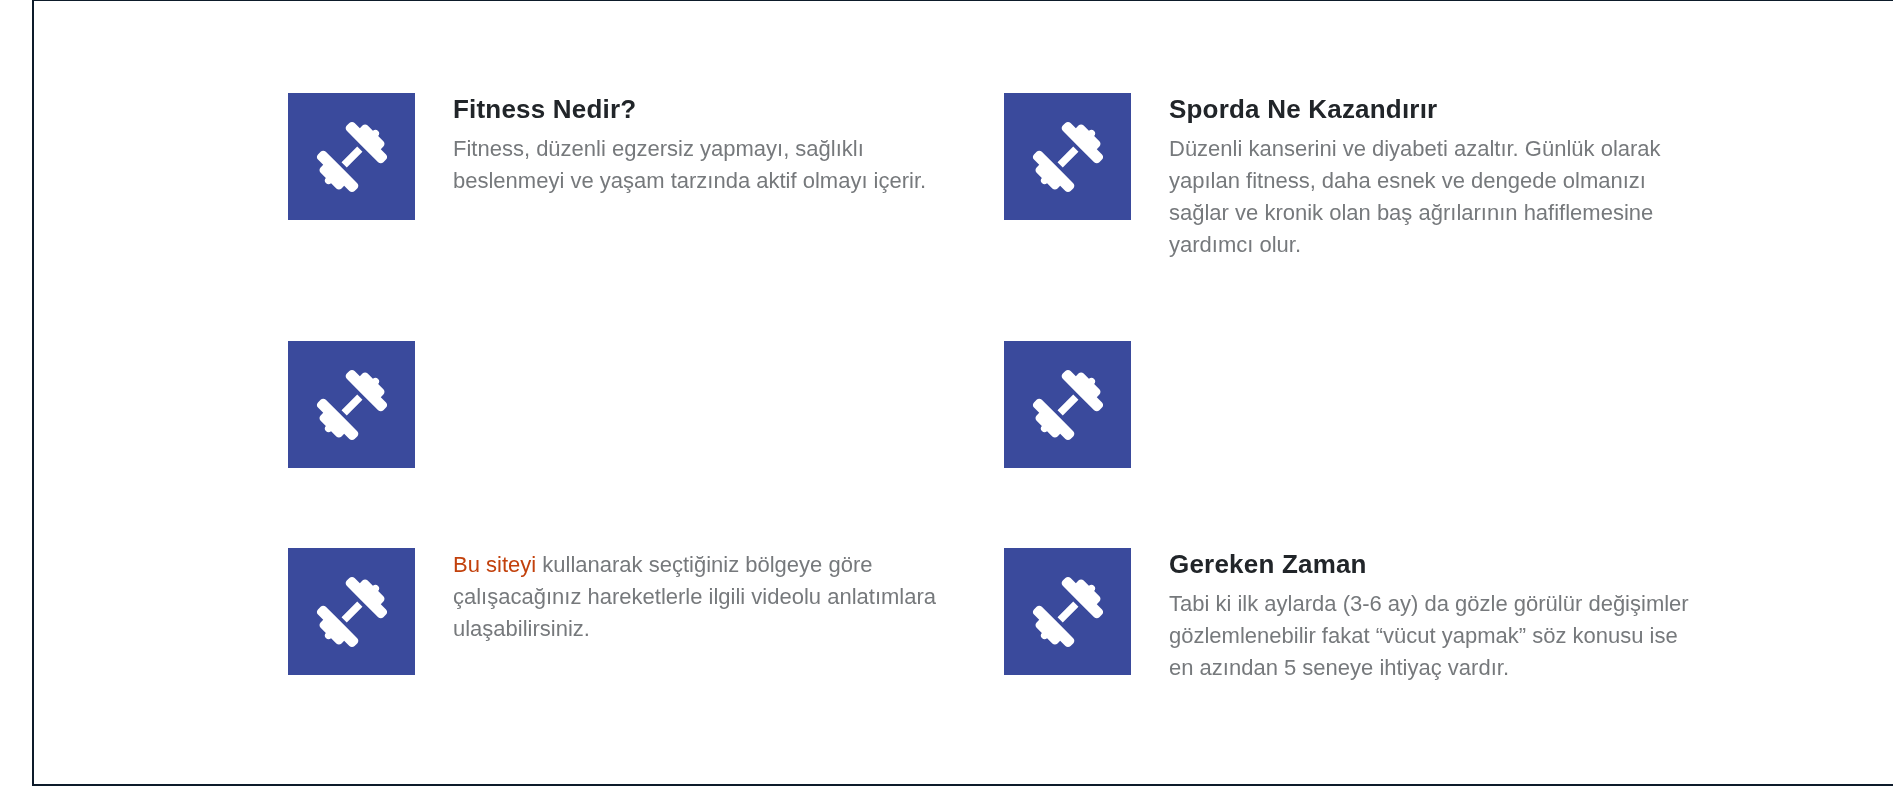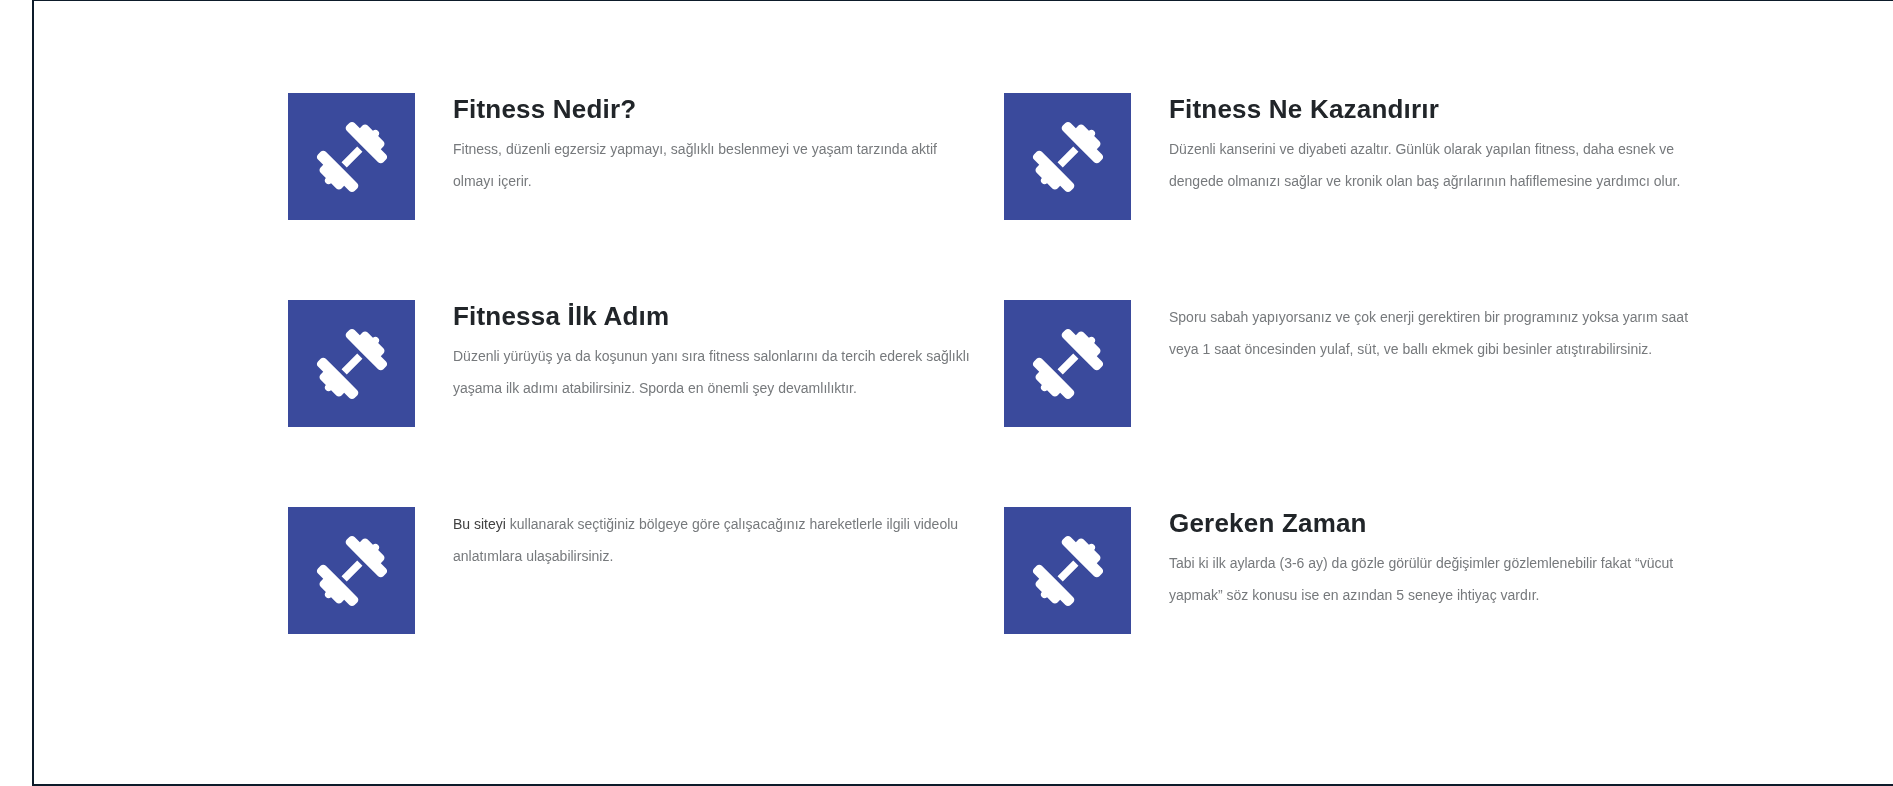--- a/index.html
+++ b/index.html
@@ -58,28 +58,28 @@
   .feature-title {
     font-size: 26px;
     font-weight: 700;
     color: #212529;
     line-height: 1.2;
     margin-bottom: 8px;
     letter-spacing: 0.2px;
   }
 
   .feature-desc {
-    font-size: 14px;
+    font-size: 22px;
     line-height: 32px;
     color: #76797c;
   }
 
   .feature-desc a,
   .feature-desc .link {
-    color: #404040;
+    color: #c2410c;
     text-decoration: none;
     cursor: pointer;
   }
 </style>
 </head>
 <body>
 
 <div class="page">
   <div class="features-grid">
 
@@ -95,45 +95,40 @@
       </div>
     </div>
 
     <div class="feature-card">
       <div class="icon-tile">
         <svg viewBox="0 0 640 512" aria-hidden="true">
             <path d="M96 64c0-17.7 14.3-32 32-32h32c17.7 0 32 14.3 32 32V224v64V448c0 17.7-14.3 32-32 32H128c-17.7 0-32-14.3-32-32V384H64c-17.7 0-32-14.3-32-32V288c-17.7 0-32-14.3-32-32s14.3-32 32-32V160c0-17.7 14.3-32 32-32H96V64zm448 0v64h32c17.7 0 32 14.3 32 32v64c17.7 0 32 14.3 32 32s-14.3 32-32 32v64c0 17.7-14.3 32-32 32H544v64c0 17.7-14.3 32-32 32H480c-17.7 0-32-14.3-32-32V288 224 64c0-17.7 14.3-32 32-32h32c17.7 0 32 14.3 32 32zM416 224v64H224V224H416z"></path>
           </svg>
       </div>
       <div class="feature-text">
-        <div class="feature-title">Fitness Ne Kazandırır</div>
+        <div class="feature-title">Sporda Ne Kazandırır</div>
         <div class="feature-desc">Düzenli kanserini ve diyabeti azaltır. Günlük olarak yapılan fitness, daha esnek ve dengede olmanızı sağlar ve kronik olan baş ağrılarının hafiflemesine yardımcı olur.</div>
       </div>
     </div>
 
     <div class="feature-card">
       <div class="icon-tile">
         <svg viewBox="0 0 640 512" aria-hidden="true">
             <path d="M96 64c0-17.7 14.3-32 32-32h32c17.7 0 32 14.3 32 32V224v64V448c0 17.7-14.3 32-32 32H128c-17.7 0-32-14.3-32-32V384H64c-17.7 0-32-14.3-32-32V288c-17.7 0-32-14.3-32-32s14.3-32 32-32V160c0-17.7 14.3-32 32-32H96V64zm448 0v64h32c17.7 0 32 14.3 32 32v64c17.7 0 32 14.3 32 32s-14.3 32-32 32v64c0 17.7-14.3 32-32 32H544v64c0 17.7-14.3 32-32 32H480c-17.7 0-32-14.3-32-32V288 224 64c0-17.7 14.3-32 32-32h32c17.7 0 32 14.3 32 32zM416 224v64H224V224H416z"></path>
           </svg>
       </div>
-      <div class="feature-text">
-        <div class="feature-title">Fitnessa İlk Adım</div>
-        <div class="feature-desc">Düzenli yürüyüş ya da koşunun yanı sıra fitness salonlarını da tercih ederek sağlıklı yaşama ilk adımı atabilirsiniz. Sporda en önemli şey devamlılıktır.</div>
-      </div>
     </div>
 
     <div class="feature-card">
       <div class="icon-tile">
         <svg viewBox="0 0 640 512" aria-hidden="true">
             <path d="M96 64c0-17.7 14.3-32 32-32h32c17.7 0 32 14.3 32 32V224v64V448c0 17.7-14.3 32-32 32H128c-17.7 0-32-14.3-32-32V384H64c-17.7 0-32-14.3-32-32V288c-17.7 0-32-14.3-32-32s14.3-32 32-32V160c0-17.7 14.3-32 32-32H96V64zm448 0v64h32c17.7 0 32 14.3 32 32v64c17.7 0 32 14.3 32 32s-14.3 32-32 32v64c0 17.7-14.3 32-32 32H544v64c0 17.7-14.3 32-32 32H480c-17.7 0-32-14.3-32-32V288 224 64c0-17.7 14.3-32 32-32h32c17.7 0 32 14.3 32 32zM416 224v64H224V224H416z"></path>
           </svg>
       </div>
       <div class="feature-text">
-        <div class="feature-desc">Sporu sabah yapıyorsanız ve çok enerji gerektiren bir programınız yoksa yarım saat veya 1 saat öncesinden yulaf, süt, ve ballı ekmek gibi besinler atıştırabilirsiniz.</div>
       </div>
     </div>
 
     <div class="feature-card">
       <div class="icon-tile">
         <svg viewBox="0 0 640 512" aria-hidden="true">
             <path d="M96 64c0-17.7 14.3-32 32-32h32c17.7 0 32 14.3 32 32V224v64V448c0 17.7-14.3 32-32 32H128c-17.7 0-32-14.3-32-32V384H64c-17.7 0-32-14.3-32-32V288c-17.7 0-32-14.3-32-32s14.3-32 32-32V160c0-17.7 14.3-32 32-32H96V64zm448 0v64h32c17.7 0 32 14.3 32 32v64c17.7 0 32 14.3 32 32s-14.3 32-32 32v64c0 17.7-14.3 32-32 32H544v64c0 17.7-14.3 32-32 32H480c-17.7 0-32-14.3-32-32V288 224 64c0-17.7 14.3-32 32-32h32c17.7 0 32 14.3 32 32zM416 224v64H224V224H416z"></path>
           </svg>
       </div>
       <div class="feature-text">

